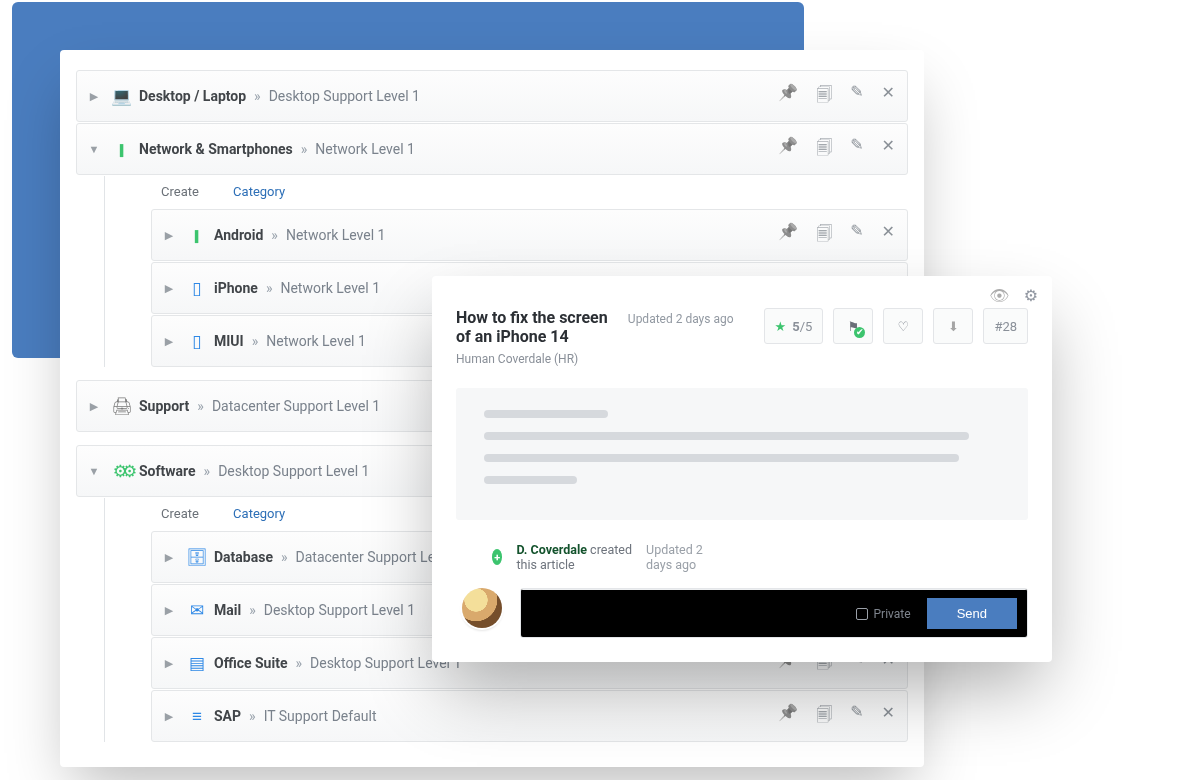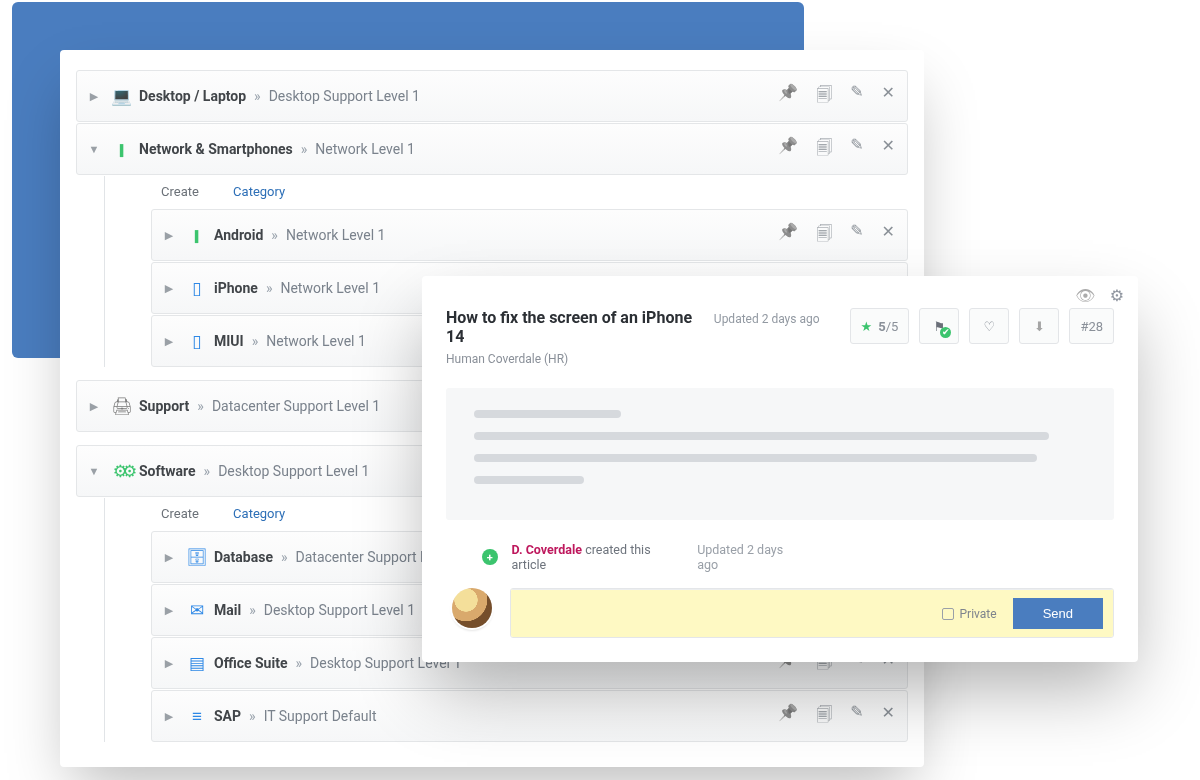--- a/index.html
+++ b/index.html
@@ -33,21 +33,21 @@
 
   .tree-guides { border-left: 1px solid #e1e4e7; margin-left: 28px; padding-left: 0; }
 
   
   .c-blue   { color: #2e88e6; }
   .c-green  { color: #3cc46e; }
   .c-dblue  { color: #2e88e6; }
 
   
   .article-panel {
-    position: absolute; left: 422px; top: 276px; width: 716px; background: #fff;
+    position: absolute; left: 432px; top: 276px; width: 620px; background: #fff;
     border-radius: 4px; box-shadow: 0 34px 70px -10px rgba(0,0,0,.32);
     padding: 18px 24px 24px 24px;
   }
   .article-topbar { position:absolute; right:14px; top:10px; display:flex; gap:14px; color:#9096a0; }
   .article-topbar span { cursor:pointer; font-size:16px; }
 
   .article-head { display:flex; align-items:flex-start; gap:18px; padding-top:14px; }
   .article-title { font-size:16px; font-weight:700; color:#2b2f34; }
   .article-sub   { font-size:12px; color:#8a9099; margin-top:6px; }
   .article-meta  { margin-left:auto; font-size:12px; color:#9299a2; align-self:start; padding-top:4px; white-space:nowrap; }
@@ -58,29 +58,29 @@
   .pill .star { color:#3cc46e; margin-right:6px; }
   .pill .flag { position:relative; color:#6a6f78; }
   .pill .flag::after { content:"✔"; position:absolute; right:-6px; bottom:-4px; font-size:9px; background:#3cc46e; color:#fff; border-radius:50%; width:11px; height:11px; line-height:11px; text-align:center; }
 
   .skeleton-box { margin-top:22px; background:#f6f7f8; border-radius:3px; padding:22px 28px; }
   .sk-line { height:8px; background:#d6d9dd; border-radius:4px; margin-bottom:14px; }
   .sk-line.s1{ width:24%; } .sk-line.s2{ width:94%; } .sk-line.s3{ width:92%; } .sk-line.s4{ width:18%; }
 
   .created-line { display:flex; align-items:center; gap:14px; margin:22px 0 16px 36px; font-size:12.5px; color:#6e747d; }
   .created-line .plus { width:16px;height:16px;border-radius:50%;background:#3cc46e;color:#fff;display:inline-flex;align-items:center;justify-content:center;font-size:11px;font-weight:700; }
-  .created-line b { color:#be185d; font-weight:700; }
+  .created-line b { color:#14532d; font-weight:700; }
   .created-line .when { color:#9aa0a8; margin-left:auto; margin-right:310px;}
 
   .feedback { display:flex; gap:18px; align-items:flex-start; }
   .avatar { width:40px; height:40px; border-radius:50%; background: radial-gradient(circle at 35% 30%, #f4df9a 0 30%, #d9a96c 31% 55%, #754e2b 56% 100%); box-shadow: 0 0 0 2px #fff, 0 2px 3px rgba(0,0,0,.2); margin-left:6px; }
   .fb-box { flex:1; border:1px solid #e4e6e9; border-radius:3px; overflow:hidden; }
   .fb-input { width:100%; border:0; outline:0; padding:16px 18px; font-size:13px; color:#555; background:#fff; }
   .fb-input::placeholder { color:#a7acb4; }
-  .fb-bar { display:flex; align-items:center; justify-content:flex-end; gap:16px; border-top:1px solid #eceef0; background:#fef9c3; padding:8px 10px; }
+  .fb-bar { display:flex; align-items:center; justify-content:flex-end; gap:16px; border-top:1px solid #eceef0; background:#000000; padding:8px 10px; }
   .fb-private { font-size:12px; color:#7e848d; display:flex; align-items:center; gap:6px; }
   .fb-private .chk { width:12px; height:12px; border:1.3px solid #9aa0a8; border-radius:2px; display:inline-block; }
   .send-btn { background:#4a7dbf; color:#fff; border:0; border-radius:0; padding:8px 30px; font-size:13px; cursor:pointer; }
 
   
   .glyph-pin::before    { content:"📌"; filter:grayscale(1) opacity(.75); }
   .glyph-copy::before   { content:"🗐"; }
   .glyph-edit::before   { content:"✎"; position:relative; top:-1px; }
   .glyph-close::before  { content:"✕"; }
   .glyph-heart::before  { content:"♡"; }

